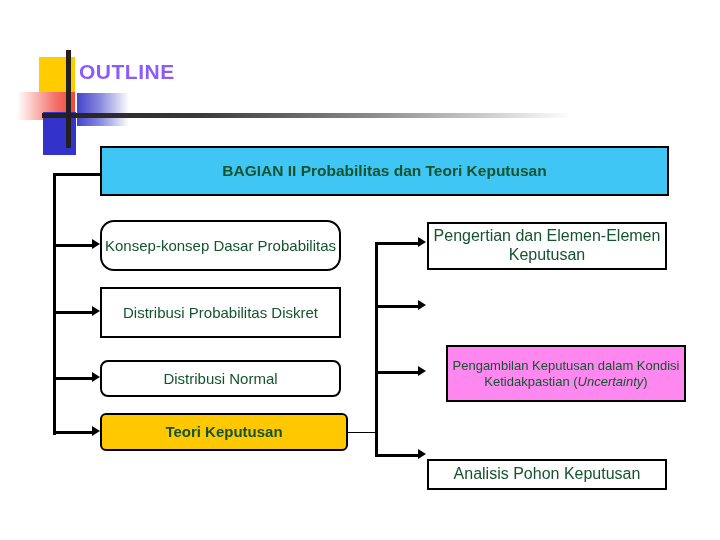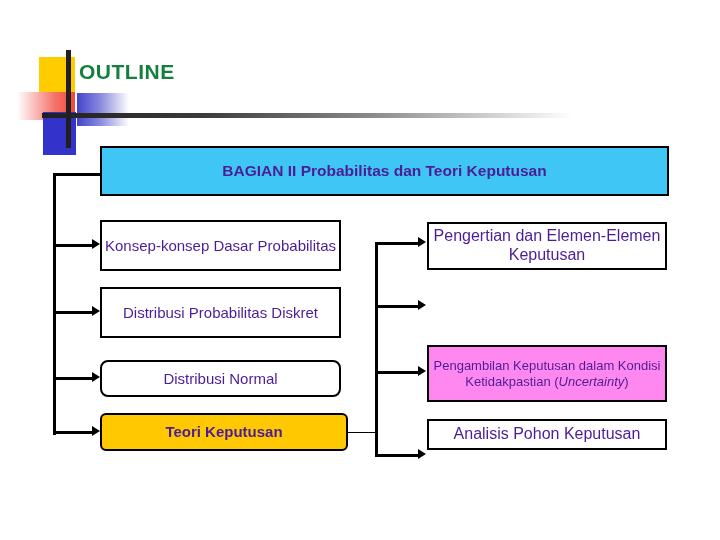--- a/index.html
+++ b/index.html
@@ -68,35 +68,35 @@
     background: linear-gradient(to right, #231F20 0%, #3A3A3A 30%, #8A8A8A 62%, #ffffff 100%);
   }
 
   
   .page-title {
     position: absolute;
     left: 79px;
     top: 60px;
     font-size: 21px;
     font-weight: bold;
-    color: #15803d;
+    color: #8b5cf6;
     letter-spacing: 0.5px;
     white-space: nowrap;
   }
 
   
   .box {
     position: absolute;
     box-sizing: border-box;
     border: 2px solid #000000;
     display: flex;
     align-items: center;
     justify-content: center;
     text-align: center;
-    color: #4c1d95;
+    color: #14532d;
     line-height: 1.16;
   }
   .box-header {
     background: #3FC6F5;
     font-size: 15.5px;
     font-weight: bold;
     left: 100px;
     top: 146px;
     width: 569px;
     height: 50px;
@@ -106,29 +106,29 @@
     background: #FFC800;
     font-size: 15px;
     font-weight: bold;
   }
   .box-pink {
     background: #FF88F0;
     font-size: 13px;
   }
   .box-small { font-size: 16px; }
 
-  .b-konsep   { left: 100px; top: 220px; width: 241px; height: 51px; }
+  .b-konsep   { left: 100px; top: 220px; width: 241px; height: 51px; border-radius: 14px; }
   .b-diskret  { left: 100px; top: 287px; width: 241px; height: 51px; }
   .b-normal   { left: 100px; top: 360px; width: 241px; height: 37px; border-radius: 8px; }
   .b-teori    { left: 100px; top: 413px; width: 248px; height: 38px; border-radius: 6px; }
 
   .b-pengertian { left: 427px; top: 222px; width: 240px; height: 48px; }
   .b-risiko     { left: 427px; top: 285px; width: 240px; height: 48px; }
-  .b-uncert     { left: 427px; top: 345px; width: 240px; height: 57px; }
-  .b-pohon      { left: 427px; top: 419px; width: 240px; height: 31px; }
+  .b-uncert     { left: 446px; top: 345px; width: 240px; height: 57px; }
+  .b-pohon      { left: 427px; top: 459px; width: 240px; height: 31px; }
 
   .box i { font-style: italic; }
 
   
   .conn {
     position: absolute;
     background: #000000;
   }
   .trunk-left  { left: 53px;  top: 173px; width: 3px; height: 262px; }
   .trunk-right { left: 375px; top: 242px; width: 3px; height: 215px; }

